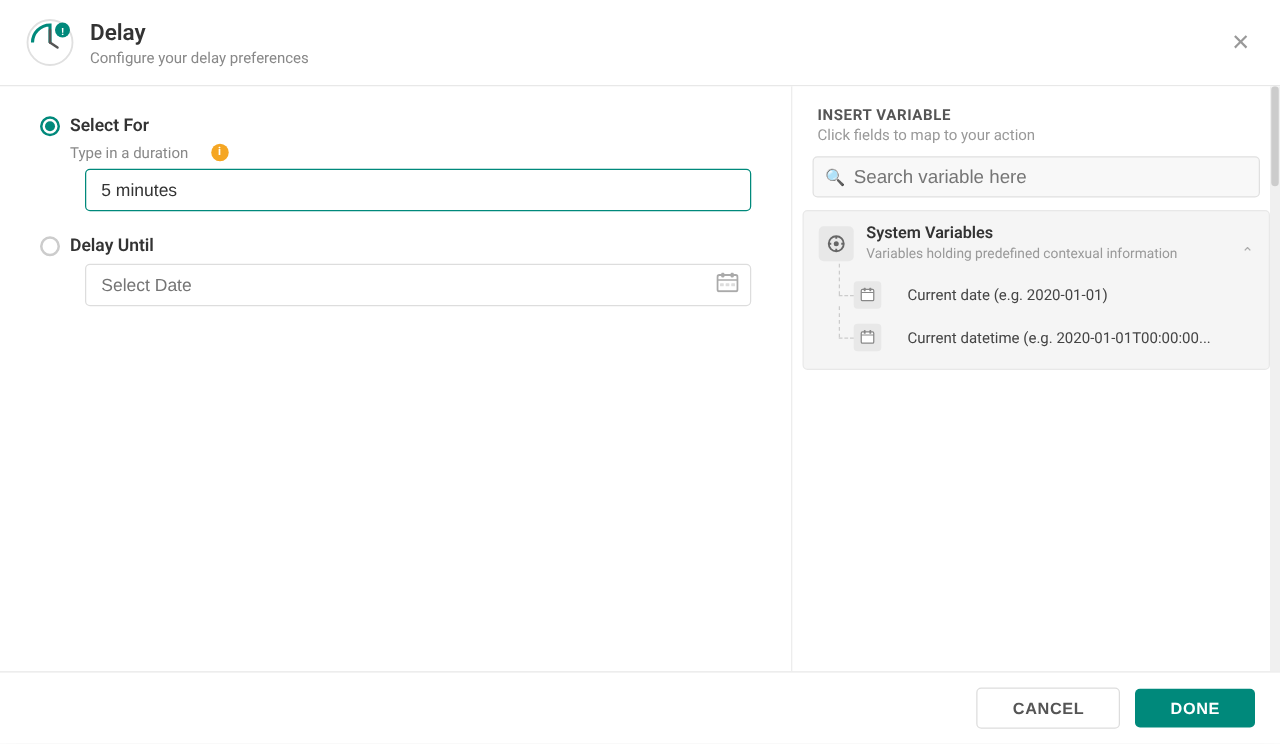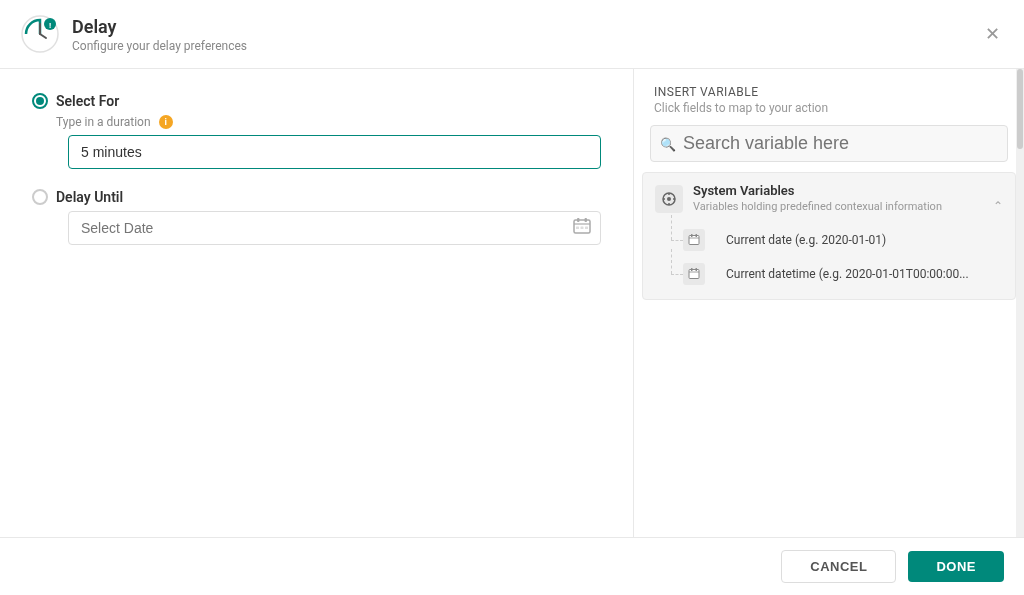--- a/index.html
+++ b/index.html
@@ -106,21 +106,21 @@
       border-radius: 50%;
       background: #00897b;
     }
     .field-label {
       font-size: 12px;
       color: #888;
       margin-left: 24px;
       margin-bottom: 6px;
       display: flex;
       align-items: flex-start;
-      gap: 8px;
+      gap: 18px;
     }
     .info-icon {
       width: 14px;
       height: 14px;
       border-radius: 50%;
       background: #f5a623;
       color: #fff;
       font-size: 9px;
       display: inline-flex;
       align-items: center;
@@ -169,40 +169,40 @@
       display: flex;
       flex-direction: column;
       background: #fff;
       position: relative;
     }
     .right-panel-header {
       padding: 16px 20px 10px;
     }
     .insert-variable-title {
       font-size: 12px;
-      font-weight: 400;
+      font-weight: 700;
       color: #555;
       letter-spacing: 0.5px;
       text-transform: uppercase;
     }
     .insert-variable-subtitle {
       font-size: 12px;
       color: #999;
       margin-top: 2px;
     }
     .search-box {
       margin: 0 16px 10px;
       position: relative;
     }
     .search-box input {
       width: 100%;
       padding: 7px 12px 7px 32px;
       border: 1px solid #e0e0e0;
       border-radius: 4px;
-      font-size: 18px;
+      font-size: 15px;
       color: #888;
       background: #f8f8f8;
       outline: none;
     }
     .search-icon {
       position: absolute;
       left: 10px;
       top: 50%;
       transform: translateY(-50%);
       color: #aaa;

